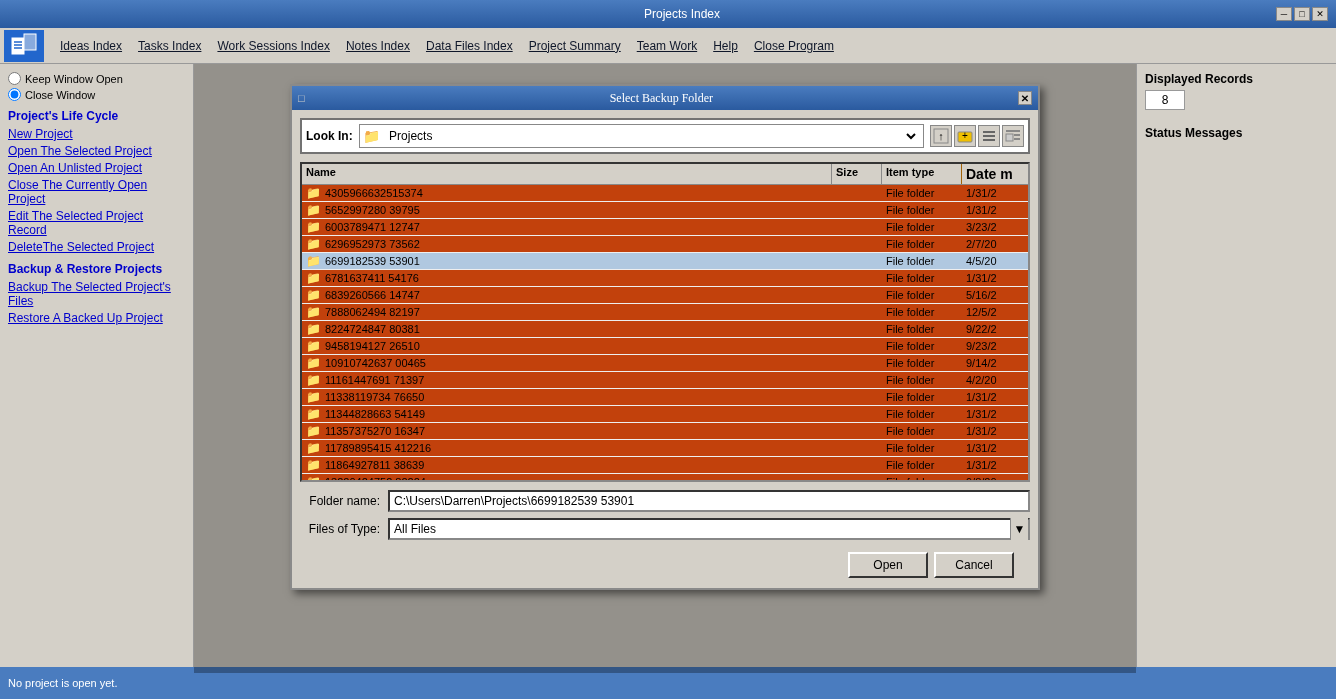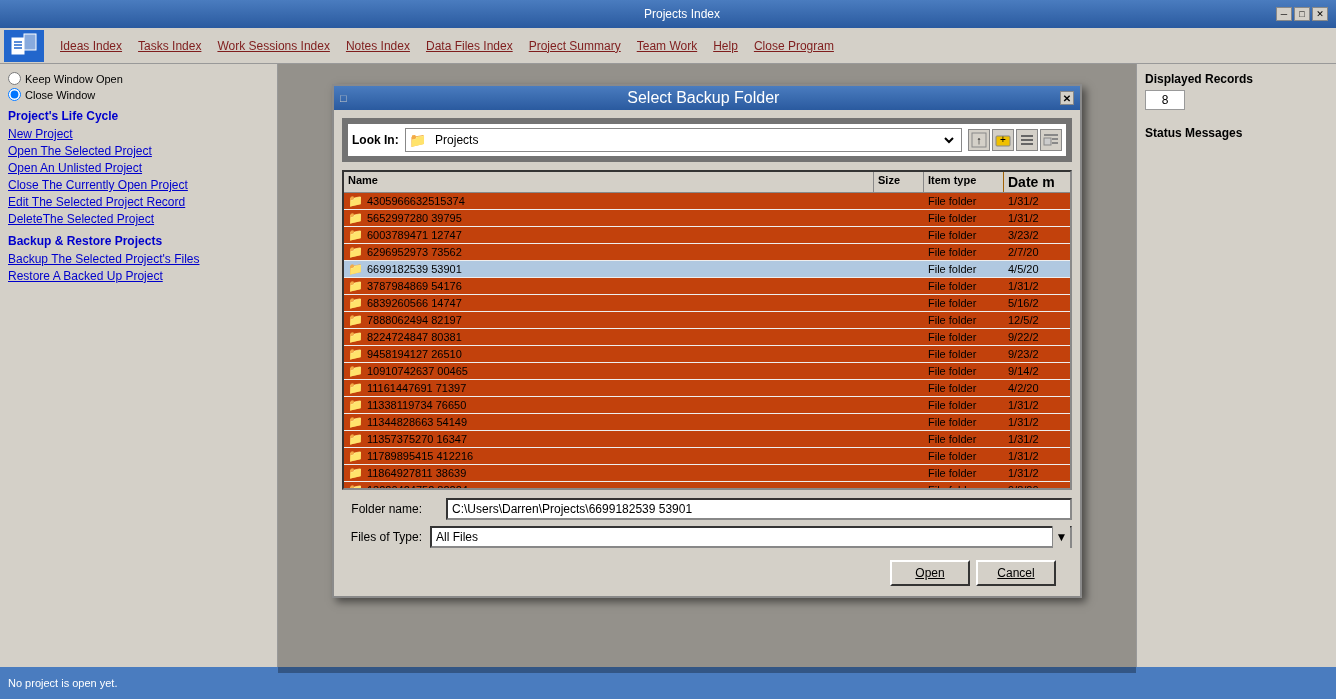--- a/index.html
+++ b/index.html
@@ -35,36 +35,36 @@
     }
     .menu-logo {
       width: 40px; height: 32px;
       background: #2266cc;
       display: flex; align-items: center; justify-content: center;
       margin-right: 8px;
     }
     .menu-logo svg { width: 28px; height: 28px; }
     .menu-item {
       padding: 4px 8px;
-      color: #7f1d1d;
+      color: #0f172a;
       text-decoration: underline;
       cursor: pointer;
       font-size: 12px;
       white-space: nowrap;
     }
 
     
     .main-area {
       display: flex;
       height: calc(699px - 28px - 36px - 26px);
     }
 
     
     .sidebar {
-      width: 278px;
+      width: 194px;
       background: #d4d0c8;
       border-right: 1px solid #999;
       padding: 8px;
       flex-shrink: 0;
     }
     .radio-group { margin-bottom: 6px; }
     .radio-row { display: flex; align-items: center; gap: 4px; margin-bottom: 3px; }
     .radio-row input[type=radio] { cursor: pointer; }
     .radio-label { font-size: 11px; color: #000; cursor: pointer; }
     .sidebar-section-title { color: #0000cc; font-weight: bold; font-size: 12px; margin: 8px 0 4px 0; }
@@ -131,37 +131,37 @@
     }
     .dialog-title-bar {
       background: linear-gradient(to bottom, #4a7cbf, #2a5a9f);
       color: white;
       height: 24px;
       display: flex;
       align-items: center;
       justify-content: space-between;
       padding: 0 6px;
     }
-    .dialog-title { font-size: 16px; }
+    .dialog-title { font-size: 12px; font-family: Liberation Serif, serif; }
     .dialog-close-btn {
       width: 14px; height: 14px;
       background: #d4d0c8;
       border: 1px solid #888;
       display: flex; align-items: center; justify-content: center;
       font-size: 10px; cursor: pointer; color: #000; font-weight: bold;
     }
     .dialog-body { padding: 8px; }
 
     
     .look-in-row {
       display: flex;
       align-items: center;
       gap: 6px;
       margin-bottom: 8px;
-      border: 6px solid #737373;
+      border: 2px solid #737373;
       padding: 4px;
       background: white;
     }
     .look-in-label { font-size: 12px; font-weight: bold; white-space: nowrap; }
     .toolbar-btns { display: flex; gap: 2px; }
     .toolbar-btn {
       width: 22px; height: 22px;
       background: #d4d0c8;
       border: 1px solid #888;
       display: flex; align-items: center; justify-content: center;
@@ -197,21 +197,21 @@
     .file-cell-name { width: 530px; padding: 1px 4px; font-size: 11px; flex-shrink: 0; display: flex; align-items: center; gap: 4px; }
     .file-cell-size { width: 50px; padding: 1px 4px; font-size: 11px; flex-shrink: 0; }
     .file-cell-type { width: 80px; padding: 1px 4px; font-size: 11px; flex-shrink: 0; }
     .file-cell-date { width: 80px; padding: 1px 4px; font-size: 11px; flex-shrink: 0; }
     .folder-icon { font-size: 12px; color: #f0c000; }
 
     
     .form-row {
       display: flex;
       align-items: center;
-      gap: 24px;
+      gap: 8px;
       margin-bottom: 6px;
     }
     .form-label { width: 80px; font-size: 12px; text-align: right; white-space: nowrap; }
     .form-input {
       flex: 1;
       height: 22px;
       border: 2px inset #888;
       padding: 0 4px;
       font-size: 12px;
     }
@@ -228,21 +228,20 @@
       display: flex; align-items: center; justify-content: center;
       cursor: pointer;
     }
 
     
     .action-row {
       display: flex;
       justify-content: flex-end;
       gap: 6px;
       padding: 4px 16px 2px 0;
-      text-decoration: underline;
     }
     .action-btn {
       width: 80px;
       height: 26px;
       background: #d4d0c8;
       border: 2px outset #fff;
       border-right-color: #888;
       border-bottom-color: #888;
       font-size: 12px;
       cursor: pointer;
@@ -415,21 +414,21 @@
         <span class="folder-icon">📁</span>
         <span>6699182539 53901</span>
       </div>
       <div class="file-cell-size"></div>
       <div class="file-cell-type">File folder</div>
       <div class="file-cell-date">4/5/20</div>
     </div>
                 <div class="file-row">
       <div class="file-cell-name">
         <span class="folder-icon">📁</span>
-        <span>3787984869 54176</span>
+        <span>6781637411 54176</span>
       </div>
       <div class="file-cell-size"></div>
       <div class="file-cell-type">File folder</div>
       <div class="file-cell-date">1/31/2</div>
     </div>
                 <div class="file-row">
       <div class="file-cell-name">
         <span class="folder-icon">📁</span>
         <span>6839260566 14747</span>
       </div>

